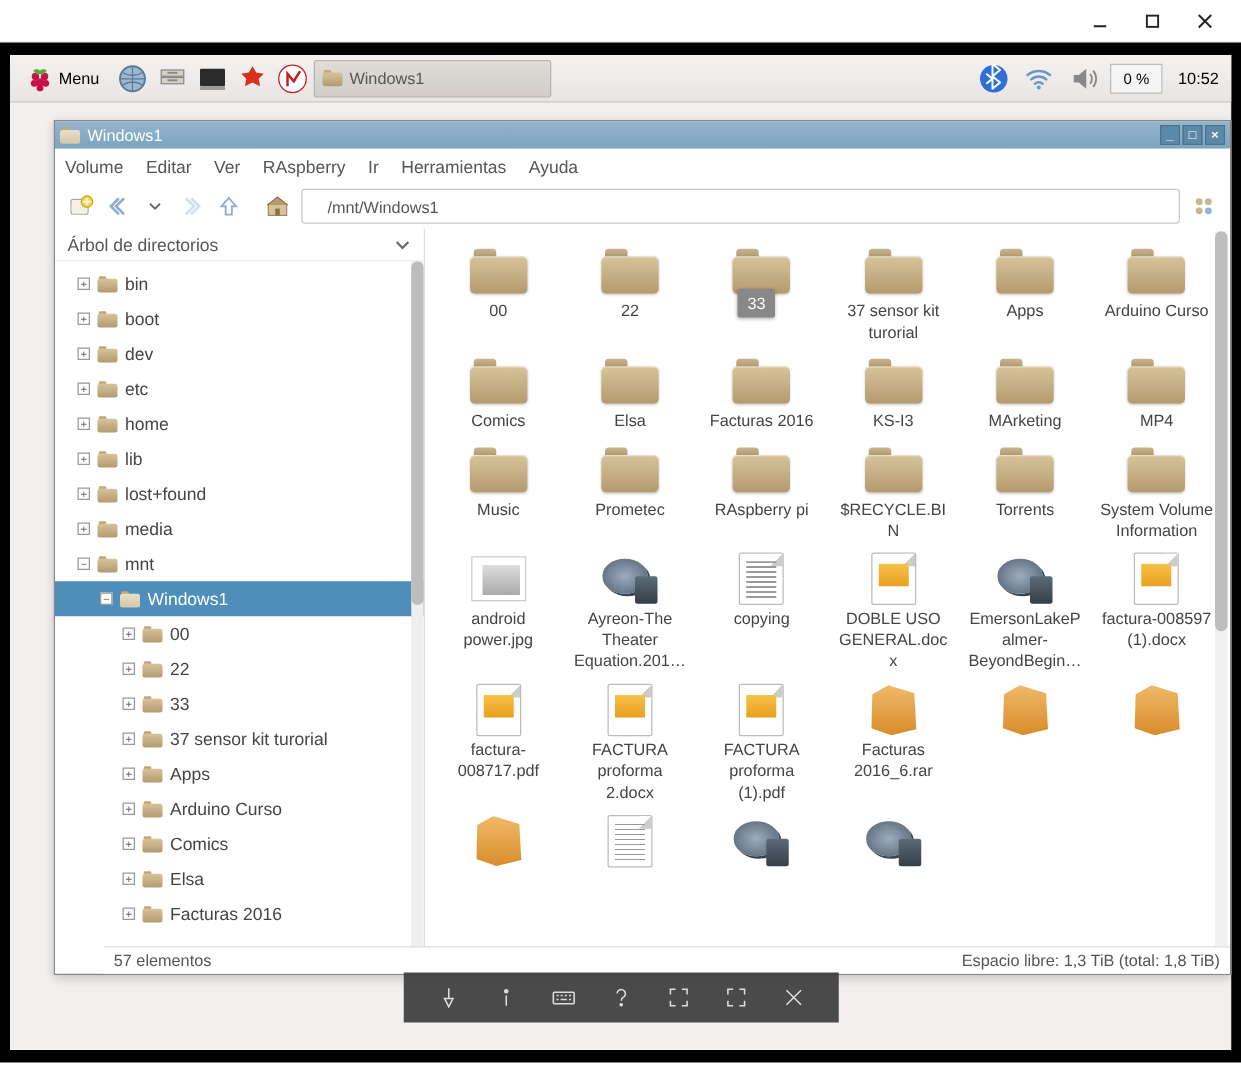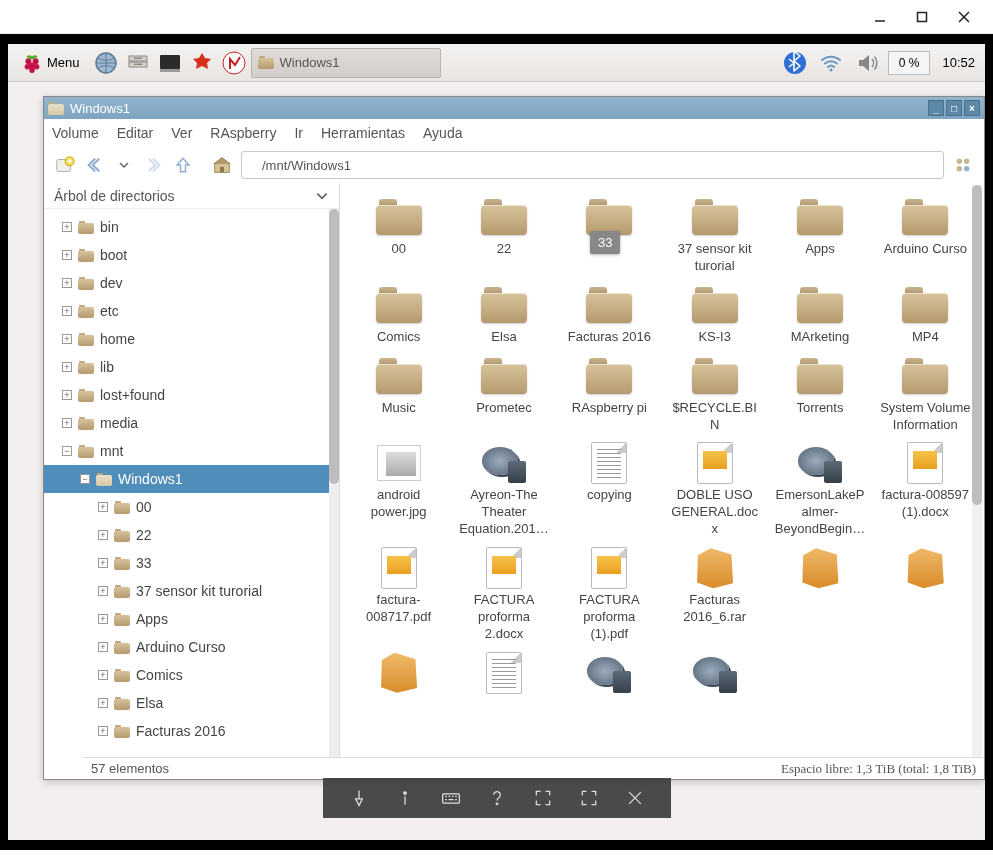--- a/index.html
+++ b/index.html
@@ -71,21 +71,21 @@
 
   .img-shape{width:44px;height:36px;background:#fff;border:1px solid #ccc;display:flex;align-items:flex-end;justify-content:flex-end;}
   .img-shape::after{content:'';width:30px;height:24px;background:linear-gradient(#ddd,#aaa);margin:4px;}
 
   .rar-shape{width:40px;height:40px;background:linear-gradient(#f0b968,#d88c2b);clip-path:polygon(8% 18%,40% 0,92% 16%,96% 88%,46% 100%,6% 86%);}
 
   .content-scroll-track{position:absolute;right:2px;top:2px;bottom:2px;width:10px;background:#f0f0f0;}
   .content-scroll-thumb{position:absolute;right:2px;top:2px;width:10px;height:320px;background:#bdbdbd;border-radius:5px;}
 
   .fm-status { position:absolute; left:0; right:0; bottom:0; height:22px; border-top:1px solid #ddd; display:flex; align-items:center; padding:0 8px; font-size:13px; color:#555; background:#fff;margin-left:39px;}
-  .fm-status .right{margin-left:auto;font-family:Liberation Serif, serif;}
+  .fm-status .right{margin-left:auto;}
 
   .drag-badge { position:absolute; background:#888; color:#fff; font-size:13px; padding:4px 8px; border-radius:2px; box-shadow:0 1px 3px rgba(0,0,0,.3);}
 
   
   .overlay-bar { position:absolute; left:50%; transform:translateX(-50%); bottom:22px; height:40px; background:rgba(60,60,60,.92); display:flex; align-items:center; gap:22px; padding:0 24px; }
   .overlay-btn { width:24px; height:24px; color:#eee; display:flex; align-items:center; justify-content:center;}
   .overlay-btn svg{width:20px;height:20px;stroke:#ddd;fill:none;stroke-width:1.5;}
 
   .mini-folder{width:16px;height:13px;position:relative;display:inline-block;}
   .mini-folder::before{content:'';position:absolute;left:1px;top:0;width:6px;height:3px;background:#c2a877;border-radius:1px 1px 0 0;}

